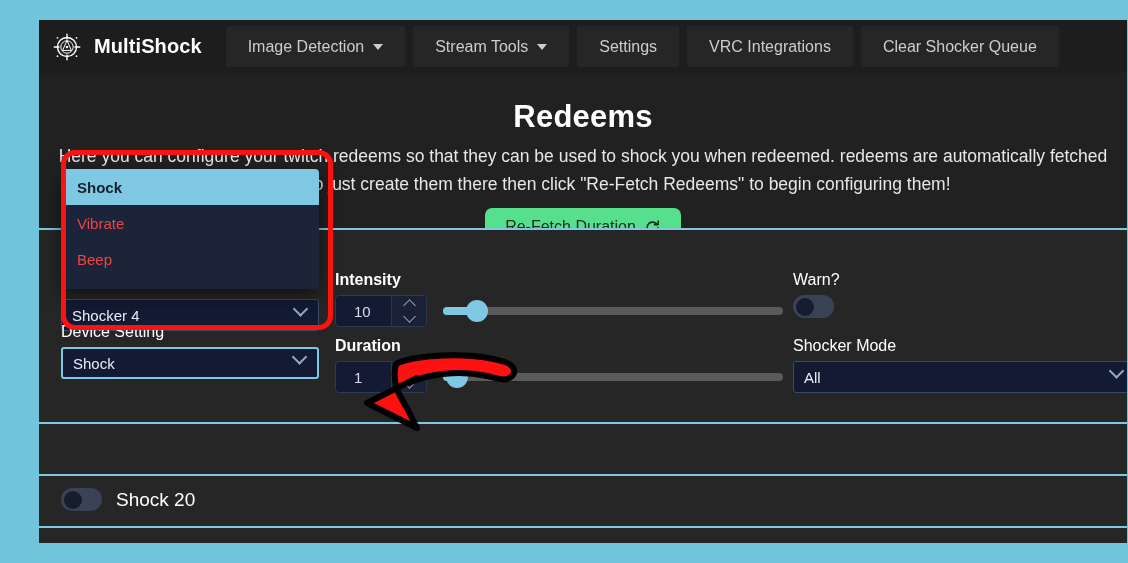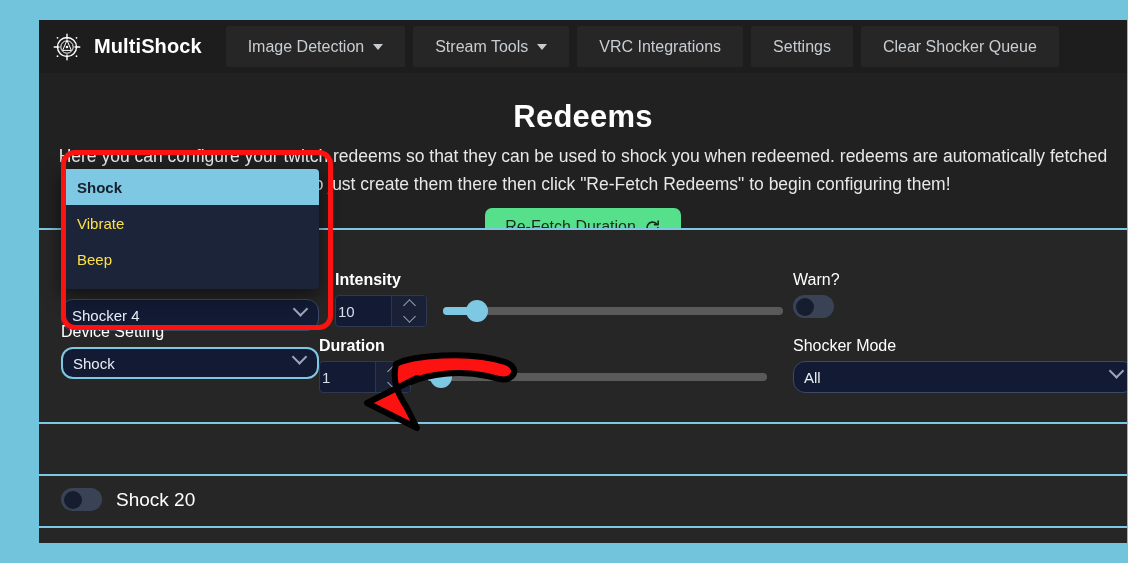--- a/index.html
+++ b/index.html
@@ -190,21 +190,21 @@
     white-space: nowrap;
   }
   .field-label.bold { font-weight: bold; }
 
   .select {
     position: relative;
     box-sizing: border-box;
     height: 32px;
     background: #121b33;
     border: 1px solid #3b4a66;
-    border-radius: 12px;
+    border-radius: 3px;
     display: flex;
     align-items: center;
     padding: 0 10px;
     font-size: 15px;
     color: #e9edf5;
     cursor: pointer;
   }
   .select.focused {
     border: 2px solid #7ec8e3;
   }
@@ -227,21 +227,21 @@
     height: 32px;
     background: #121b33;
     border: 1px solid #2d3a52;
     border-radius: 4px;
     overflow: hidden;
   }
   .numbox .val {
     flex: 1;
     display: flex;
     align-items: center;
-    padding-left: 2px;
+    padding-left: 18px;
     font-size: 15px;
     color: #d6deec;
   }
   .numbox .spin {
     width: 34px;
     border-left: 1px solid #2a364d;
     background: #1a2136;
     display: flex;
     flex-direction: column;
     align-items: center;
@@ -285,21 +285,21 @@
     border-radius: 50%;
     background: #7ec8e3;
     margin-left: -11px;
   }
 
   
   .fg { position: absolute; }
   #fg-shockers  { left: 22px;  top: 10px;  width: 258px; }
   #fg-device    { left: 22px;  top: 58px;  width: 258px; }
   #fg-intensity { left: 296px; top: 6px;   width: 448px; }
-  #fg-duration  { left: 280px; top: 72px;  width: 448px; }
+  #fg-duration  { left: 296px; top: 72px;  width: 448px; }
   #fg-warn      { left: 754px; top: 6px;   width: 120px; }
   #fg-mode      { left: 754px; top: 72px;  width: 342px; }
 
   .row-ctrl { display: flex; align-items: center; gap: 16px; }
   .row-ctrl .slider { flex: 1; }
 
   
   #device-options {
     position: absolute;
     left: 22px;
@@ -310,21 +310,21 @@
     z-index: 40;
     overflow: hidden;
     box-shadow: 0 6px 18px rgba(0,0,0,.55);
   }
   .opt {
     height: 36px;
     display: flex;
     align-items: center;
     padding-left: 16px;
     font-size: 15px;
-    color: #fde047;
+    color: #ef4444;
     cursor: pointer;
   }
   .opt.selected {
     background: #7ec8e3;
     color: #16202e;
     font-weight: bold;
   }
   .opt-pad { height: 12px; }
 
   
@@ -377,24 +377,24 @@
 
       <div class="nav-item">
         <span>Image Detection</span>
         <span class="caret"></span>
       </div>
       <div class="nav-item">
         <span>Stream Tools</span>
         <span class="caret"></span>
       </div>
       <div class="nav-item">
+        <span>Settings</span>
+      </div>
+      <div class="nav-item">
         <span>VRC Integrations</span>
-      </div>
-      <div class="nav-item">
-        <span>Settings</span>
       </div>
       <div class="nav-item">
         <span>Clear Shocker Queue</span>
       </div>
     </div>
 
     <div id="hero">
       <h1 id="hero-title">Redeems</h1>
       <p id="hero-desc">Here you can configure your twitch redeems so that they can be used to shock you when redeemed. redeems are automatically fetched from twitch so just create them there then click "Re-Fetch Redeems" to begin configuring them!</p>
       <button id="refetch-btn">

